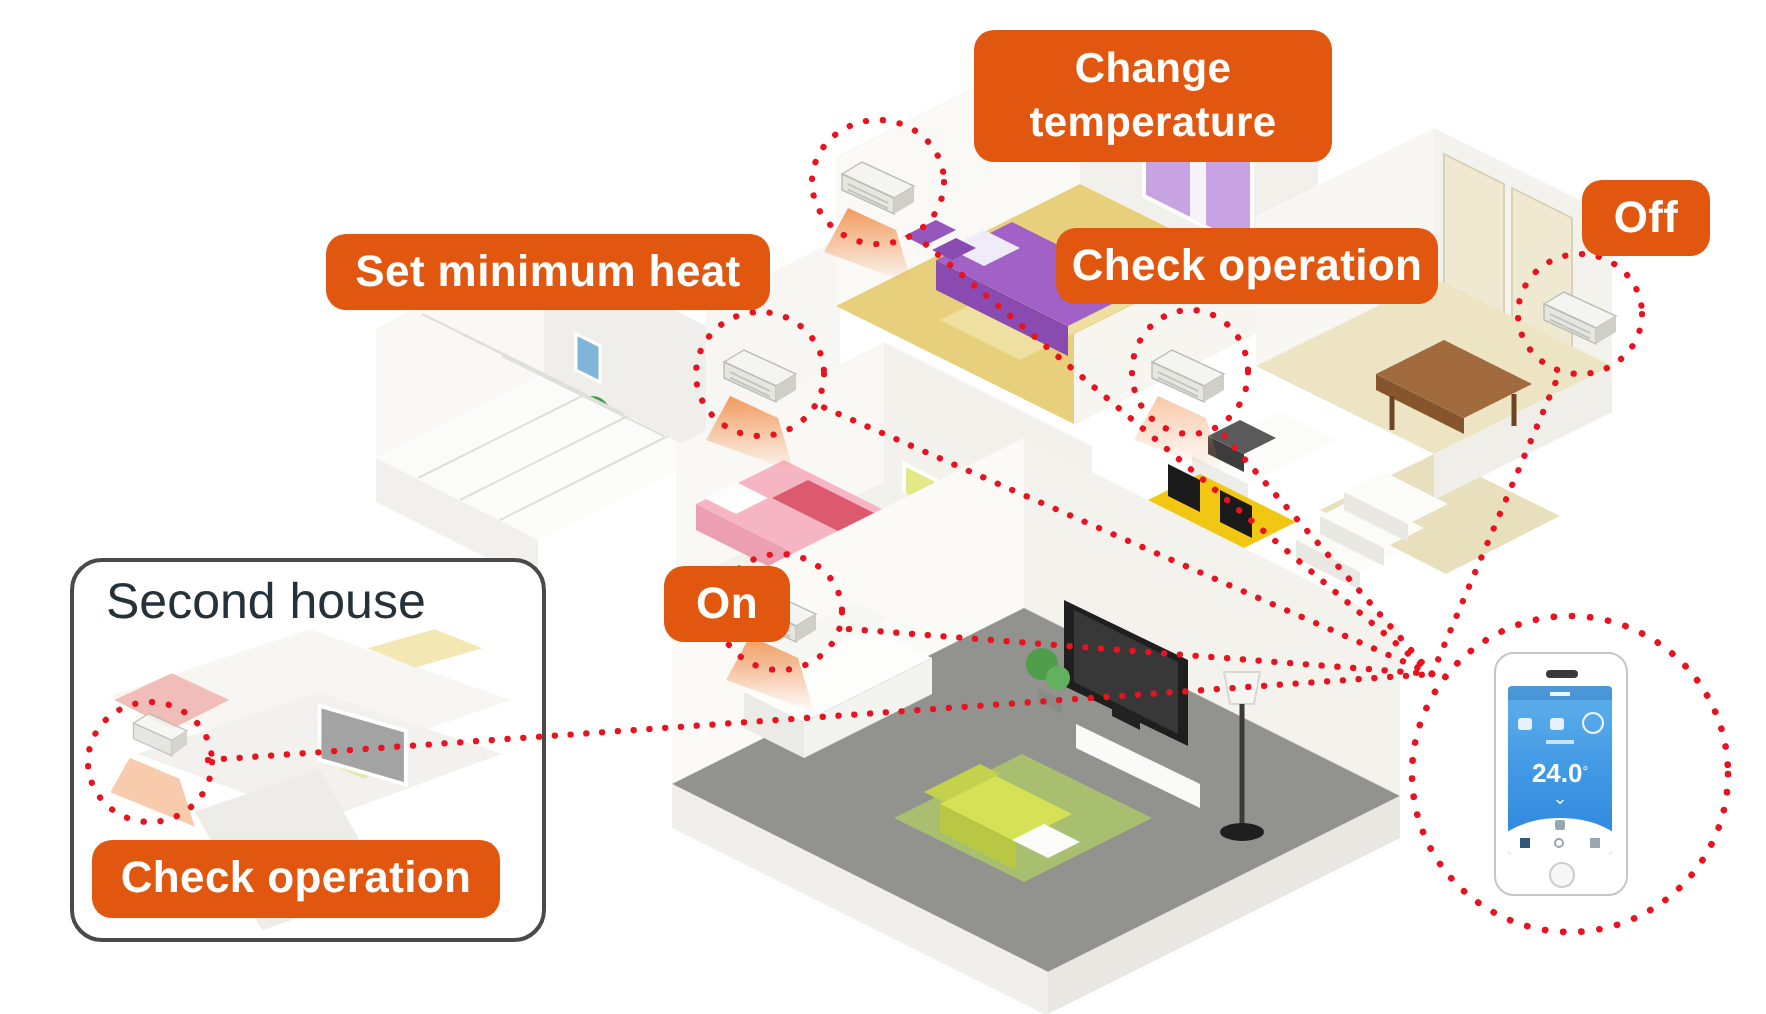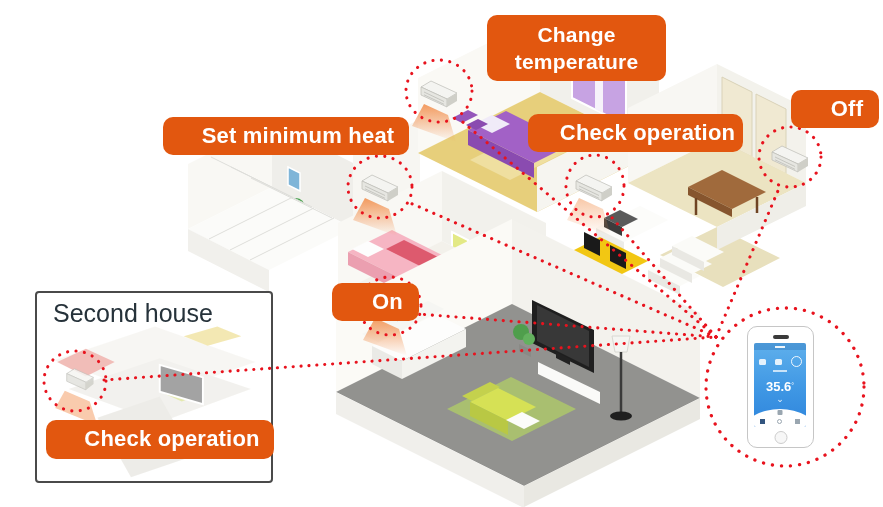--- a/index.html
+++ b/index.html
@@ -8,33 +8,33 @@
   .stage{position:absolute;inset:0;}
   svg{position:absolute;left:0;top:0;}
   #base-svg{z-index:1;}
   #overlay-svg{z-index:5;pointer-events:none;}
 
   
   .callout{
     position:absolute;z-index:6;
     background:#e2570f;color:#ffffff;
     display:flex;align-items:center;justify-content:center;text-align:center;
-    border-radius:10px;font-weight:600;letter-spacing:.2px;line-height:1.3;padding-left:24px;
+    border-radius:10px;font-weight:600;letter-spacing:.2px;line-height:1.3;
   }
   #co-change{left:487px;top:15px;width:163px;height:66px;font-size:21px;padding:0 8px;}
   #co-setmin{left:163px;top:117px;width:222px;height:38px;font-size:22px;}
   #co-check{left:528px;top:114px;width:191px;height:38px;font-size:22px;}
   #co-off{left:791px;top:90px;width:64px;height:38px;font-size:22px;}
   #co-on{left:287px;top:283px;width:63px;height:38px;font-size:22px;margin-left:45px;}
   #co-inset-check{left:46px;top:420px;width:204px;height:39px;font-size:22px;}
 
   
   .inset{
-    position:absolute;z-index:2;left:35px;top:291px;width:238px;height:192px;
-    background:#ffffff;border:2.5px solid #4a4a4a;border-radius:4px;box-sizing:border-box;
+    position:absolute;z-index:2;left:35px;top:279px;width:238px;height:192px;
+    background:#ffffff;border:2.5px solid #4a4a4a;border-radius:16px;box-sizing:border-box;
   }
   .inset-title{
     position:absolute;left:16px;top:6px;font-size:25px;color:#26323a;font-weight:400;
   }
   .inset-scene{position:absolute;left:0;top:0;width:100%;height:100%;}
 
   
   .phone{
     position:absolute;z-index:2;left:747px;top:326px;width:67px;height:122px;
     background:#ffffff;border:1.5px solid #c6c6c6;border-radius:10px;box-sizing:border-box;
@@ -258,21 +258,21 @@
   <div class="phone-screen">
     <div class="scr-header">
           <i></i>
         </div>
     <div class="scr-row1">
       <span></span>
           <span></span>
           <span class="ring"></span>
     </div>
     <div class="scr-row2"></div>
-    <div class="scr-temp"><span>35.6</span><span class="unit">°</span></div>
+    <div class="scr-temp"><span>24.0</span><span class="unit">°</span></div>
     <div class="scr-chevron">⌄</div>
     <div class="scr-curve"></div>
     <div class="scr-grid-icon"></div>
     <div class="scr-dock">
       <span class="sq1"></span>
           <span class="cir"></span>
           <span class="sq2"></span>
     </div>
   </div>
   <div class="phone-home"></div>

